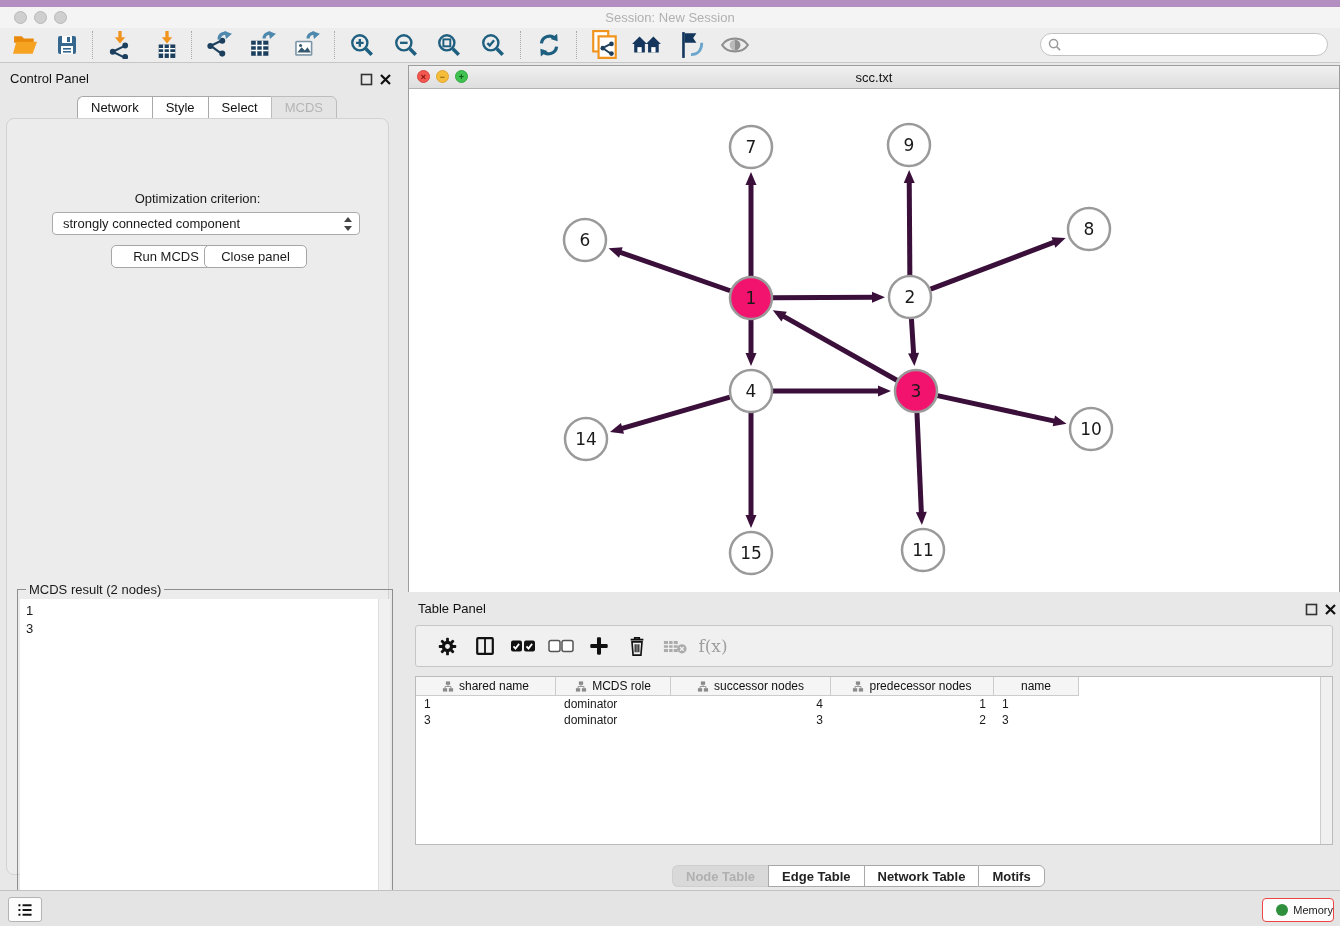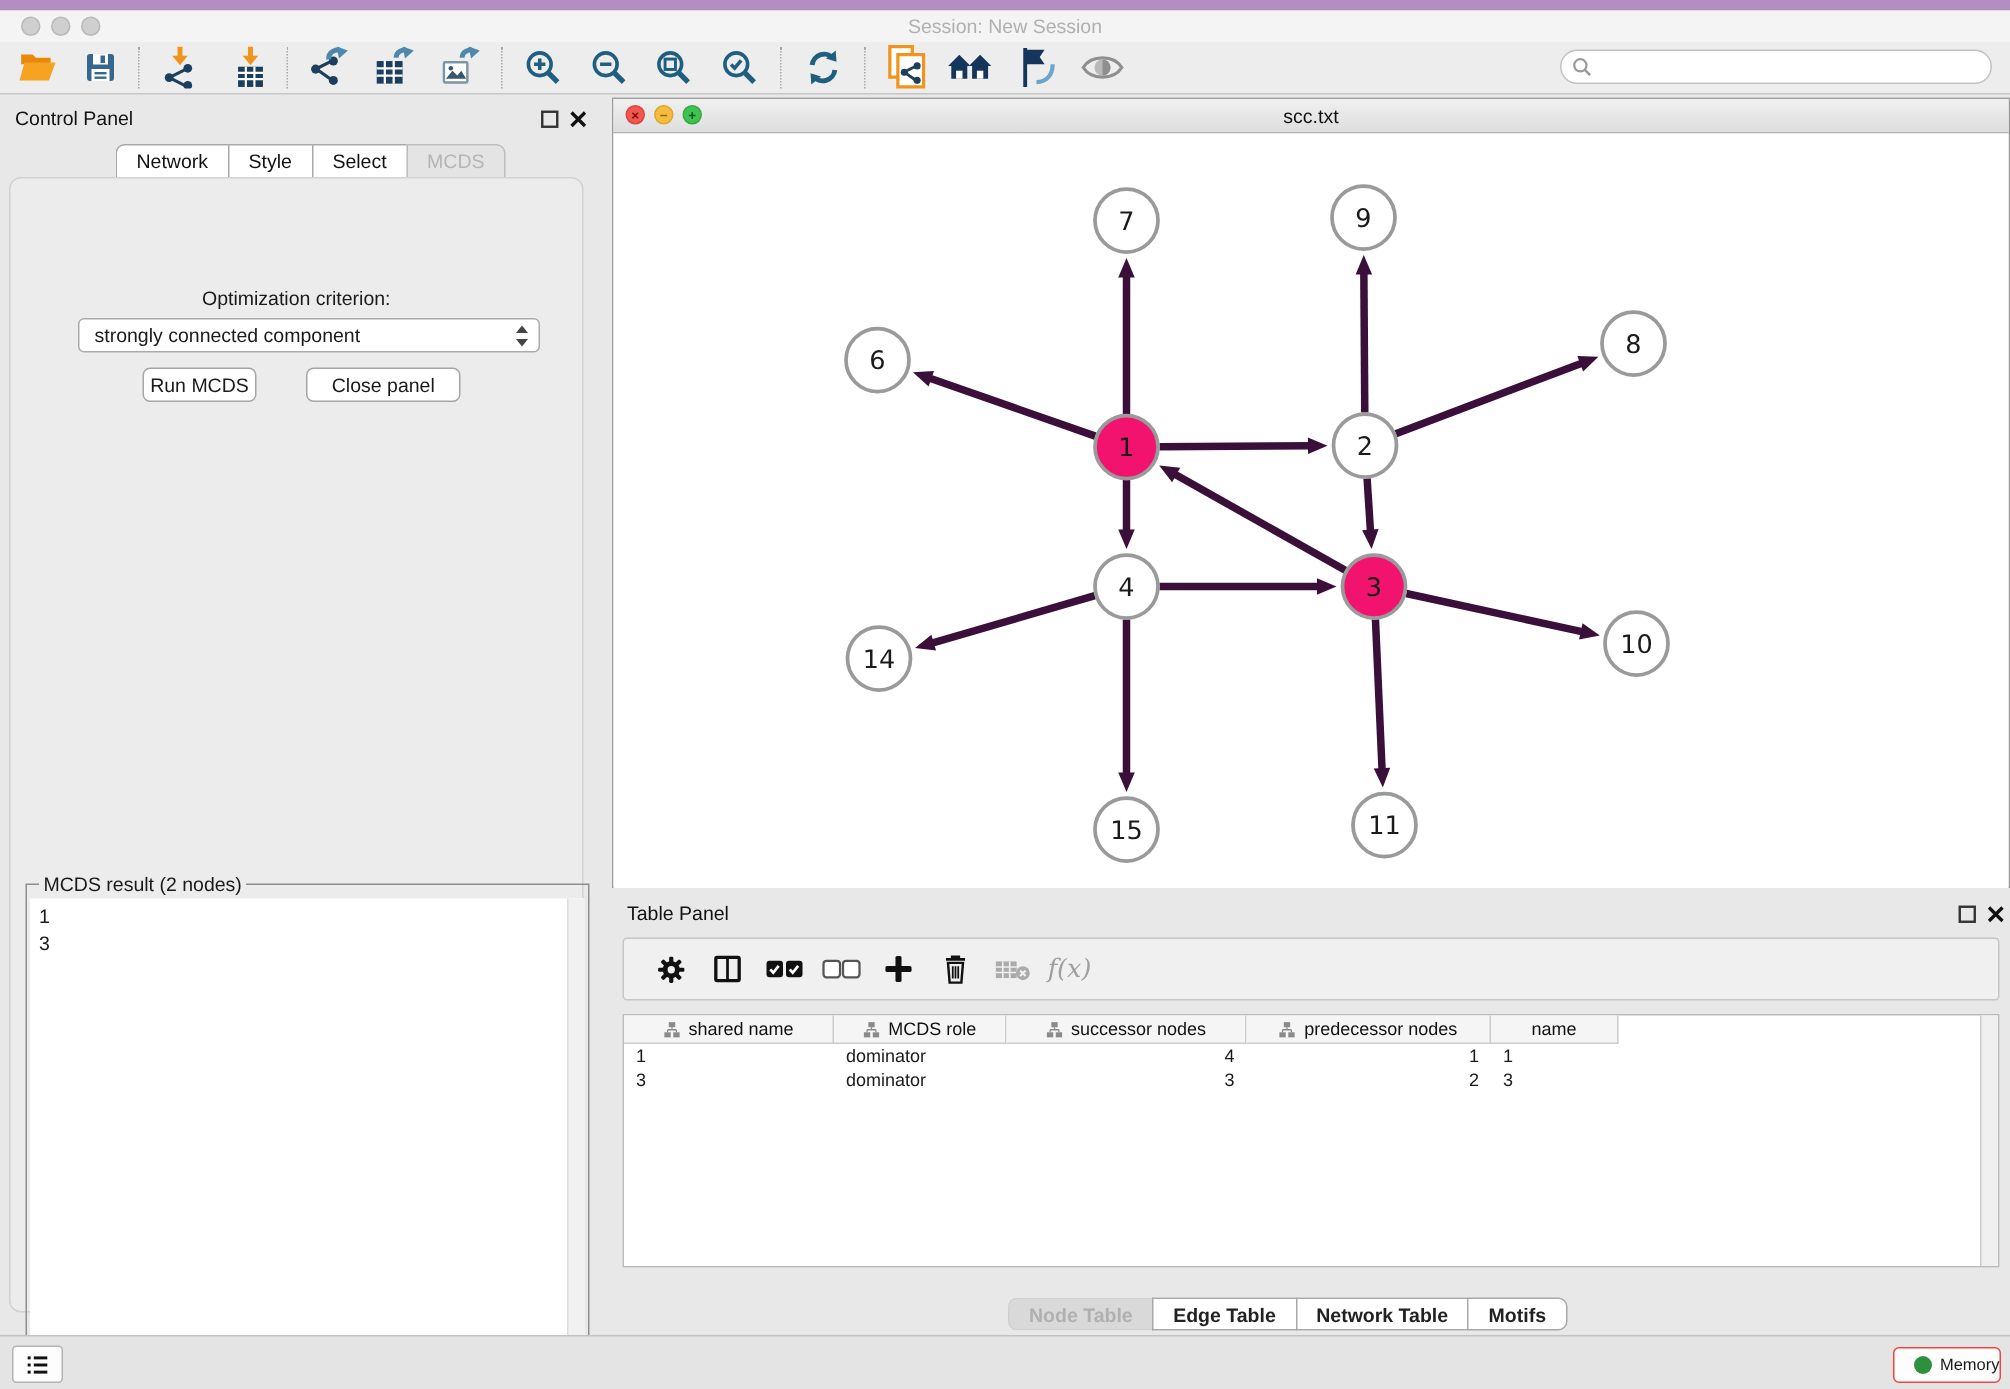--- a/index.html
+++ b/index.html
@@ -62,21 +62,21 @@
   .mac-dot{position:absolute;top:4px;width:13px;height:13px;border-radius:50%;
            font-size:9px;font-weight:bold;text-align:center;line-height:13px;}
   .net-title{position:absolute;left:0;top:4px;width:100%;text-align:center;font-size:13px;color:#111;}
   .net-canvas{position:absolute;left:0;top:23px;width:930px;height:503px;background:#fff;}
 
   
   .table-panel{position:absolute;left:408px;top:595px;width:932px;height:295px;background:#e8e8e8;}
   .tp-toolbar{position:absolute;left:7px;top:30px;width:918px;height:42px;background:#f0f0f0;
               border:1px solid #c6c6c6;border-radius:3px;display:flex;align-items:center;padding-left:12px;}
   .tp-ic{width:38px;height:26px;display:flex;align-items:center;justify-content:center;}
-  .fx{font-family:"DejaVu Serif","Liberation Serif",serif;font-style:italic;font-size:17px;color:#9e9e9e;}
+  .fx{font-family:"DejaVu Serif","Liberation Serif",serif;font-size:17px;color:#9e9e9e;}
   .tbl{position:absolute;left:7px;top:81px;width:918px;height:169px;background:#fff;border:1px solid #bbb;}
   .tbl-head{display:flex;height:19px;}
   .th{height:19px;background:#f5f5f5;border-right:1px solid #ccc;border-bottom:1px solid #ccc;
       display:flex;align-items:center;justify-content:center;font-size:12px;gap:5px;color:#111;}
   .tbl-row{display:flex;height:16px;font-size:12px;}
   .td{padding:1px 8px 0 8px;overflow:hidden;white-space:nowrap;}
   .tbl-scroll{position:absolute;right:0;top:0;width:12px;height:100%;background:#f0f0f0;
               border-left:1px solid #ccc;}
   .tp-tabs{position:absolute;left:264px;top:270px;height:22px;display:flex;}
   .btab{height:22px;padding:0 13px;font-size:13px;font-weight:bold;line-height:21px;background:#fff;
@@ -269,21 +269,21 @@
       </div>
     <div class="cp-body">
       <div class="opt-label">Optimization criterion:</div>
       <div class="combo">
         <span>strongly connected component</span>
         <span class="stepper">
             <span class="up"></span>
             <span class="down"></span>
           </span>
       </div>
-      <div class="btn" style="left:88px;top:126px;width:76px">Run MCDS</div>
+      <div class="btn" style="left:104px;top:126px;width:110px">Run MCDS</div>
       <div class="btn" style="left:197px;top:126px;width:103px">Close panel</div>
       <div class="result-box">
         <div class="result-legend">MCDS result (2 nodes)</div>
         <div class="result-white">
           <div class="result-lines" id="result-lines">1
 3</div>
           <div class="result-scroll"></div>
         </div>
       </div>
     </div>

